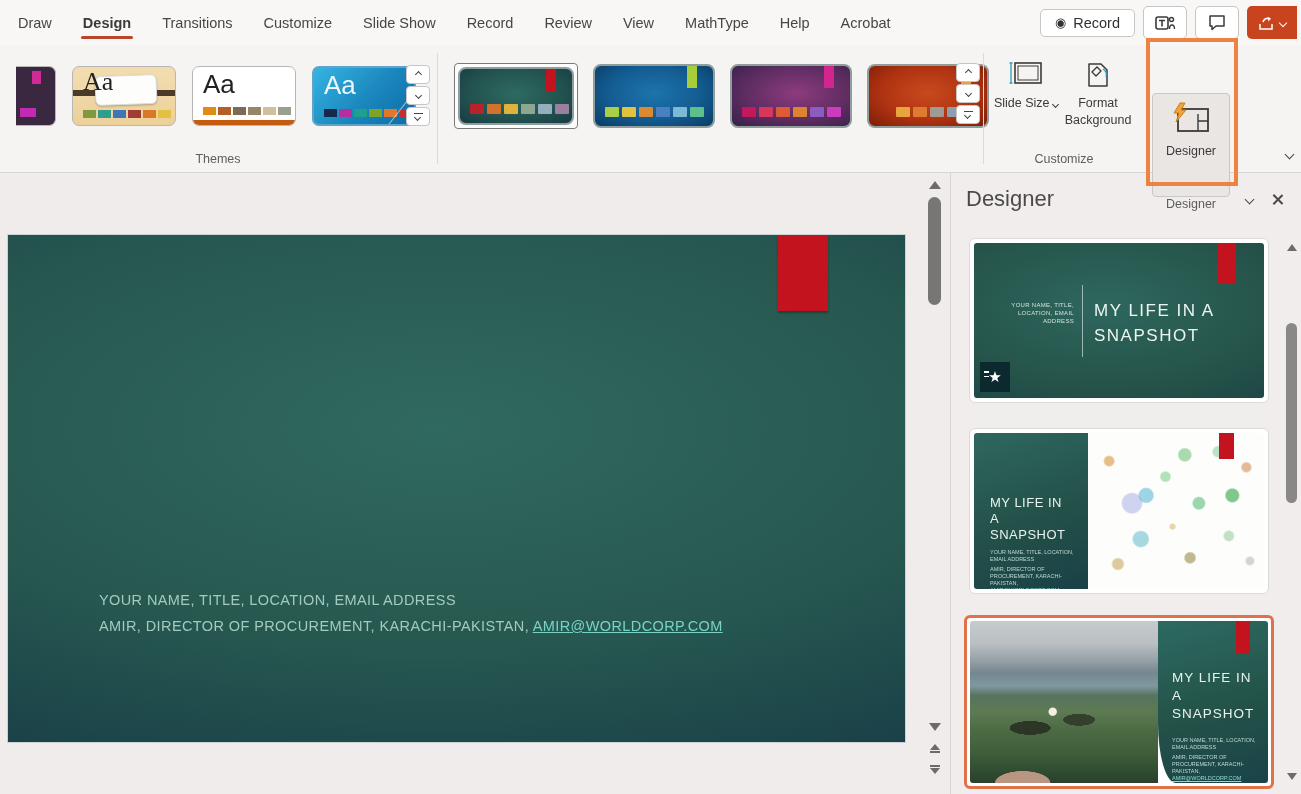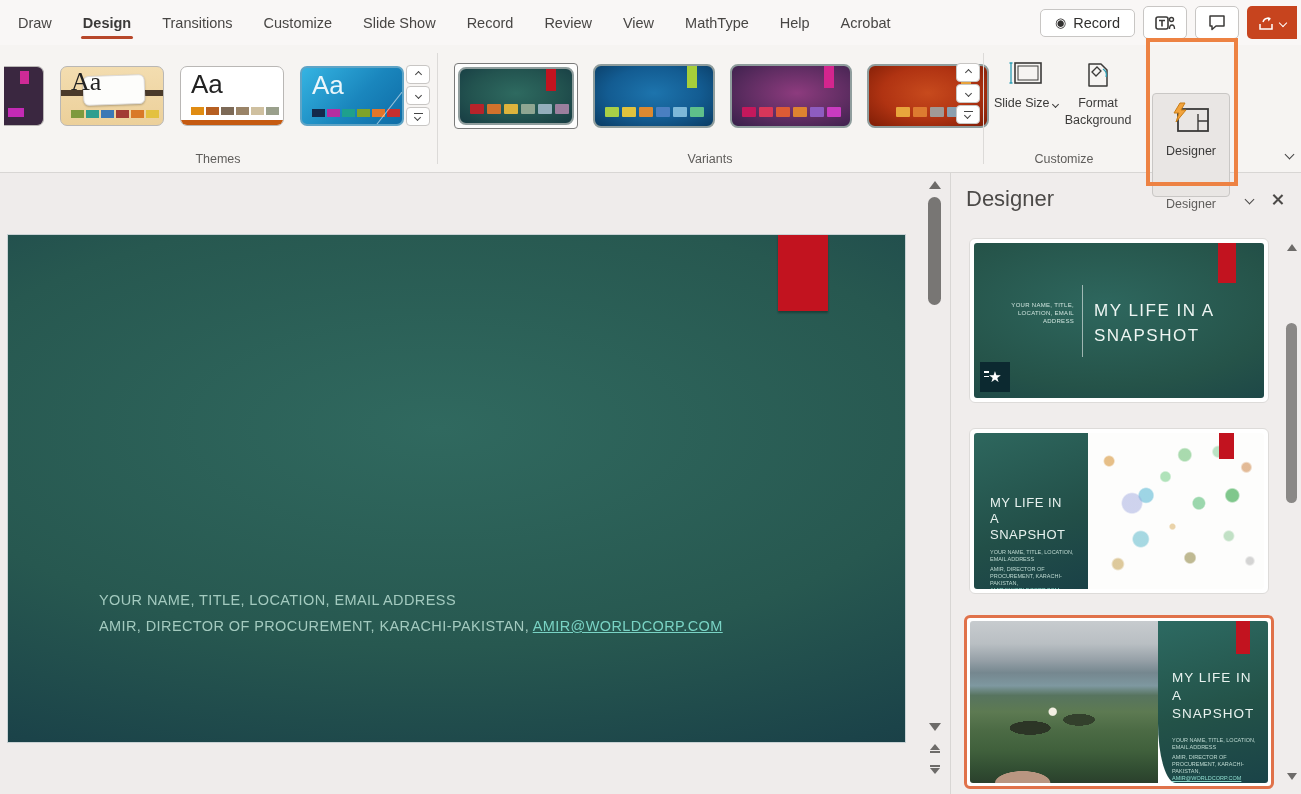--- a/index.html
+++ b/index.html
@@ -20,21 +20,21 @@
   .chev-css { display:inline-block; width:7px; height:7px; border-right:1.7px solid #555; border-bottom:1.7px solid #555; transform:rotate(45deg); }
   .chev-css.white { border-color:#fff; width:6px; height:6px; }
 
   
   .ribbon { position:absolute; top:45px; left:0; width:100%; height:128px; background:#f6f4f2; border-bottom:1px solid #d8d6d4; }
   .group-label { position:absolute; bottom:6px; width:100%; text-align:center; font-size:12.5px; color:#5f5d5b; }
   .vdiv { position:absolute; top:8px; bottom:8px; width:1px; background:#dcdad8; }
 
   
   .g-themes { position:absolute; left:0; top:0; width:436px; height:100%; }
-  .theme-strip { position:absolute; left:4px; top:20px; height:62px; display:flex; gap:16px; align-items:center; }
+  .theme-strip { position:absolute; left:16px; top:20px; height:62px; display:flex; gap:16px; align-items:center; }
   .theme-thumb { width:104px; height:60px; border:1px solid #b9b7b5; border-radius:7px; position:relative; overflow:hidden; background:#fff; cursor:pointer; flex:none; }
   .theme-thumb.partial { width:40px; border-radius:0 7px 7px 0; border-left:none; background:#3a2740; }
   .theme-thumb.partial .tag { position:absolute; top:4px; right:14px; width:9px; height:13px; background:#cf2a96; }
   .theme-thumb.partial .sw { position:absolute; left:4px; bottom:8px; width:16px; height:9px; background:#c32ab4; }
   .theme-aa { font-size:26px; color:#222; position:absolute; top:2px; left:10px; font-family:"Liberation Serif", serif; }
   .theme-tan { background:linear-gradient(180deg,#f3ddb0,#ecd09a); }
   .theme-tan .bar { position:absolute; top:23px; left:0; right:0; height:6px; background:#4a3a2a; }
   .theme-tan .card { position:absolute; top:8px; left:22px; width:62px; height:30px; background:#fdfdfb; transform:rotate(-2deg); box-shadow:0 1px 2px rgba(0,0,0,.25); }
   .theme-tan .theme-aa { font-family:"Liberation Serif", serif; top:0; }
   .swrow { position:absolute; left:10px; bottom:7px; display:flex; gap:2px; }
@@ -336,21 +336,20 @@
           </div>
         <div class="sbtn">
             <span class="chev-css"></span>
           </div>
         <div class="sbtn">
             <span class="dropline">
               <span class="chev-css"></span>
             </span>
           </div>
       </div>
-      <div class="group-label">Variants</div>
     </div>
 
     <div class="vdiv" style="left:983px"></div>
 
     <div class="g-customize">
       <div class="big-btn" style="left:6px">
         <svg width="36" height="30" viewBox="0 0 36 30">
           <rect x="7" y="4" width="26" height="20" fill="none" stroke="#3b3a39" stroke-width="1.6"></rect>
           <rect x="10" y="7" width="20" height="14" fill="none" stroke="#3b3a39" stroke-width="1"></rect>
           <path d="M3 4v20 M1.5 4h3 M1.5 24h3" stroke="#2b9db4" stroke-width="1.3" fill="none"></path>

